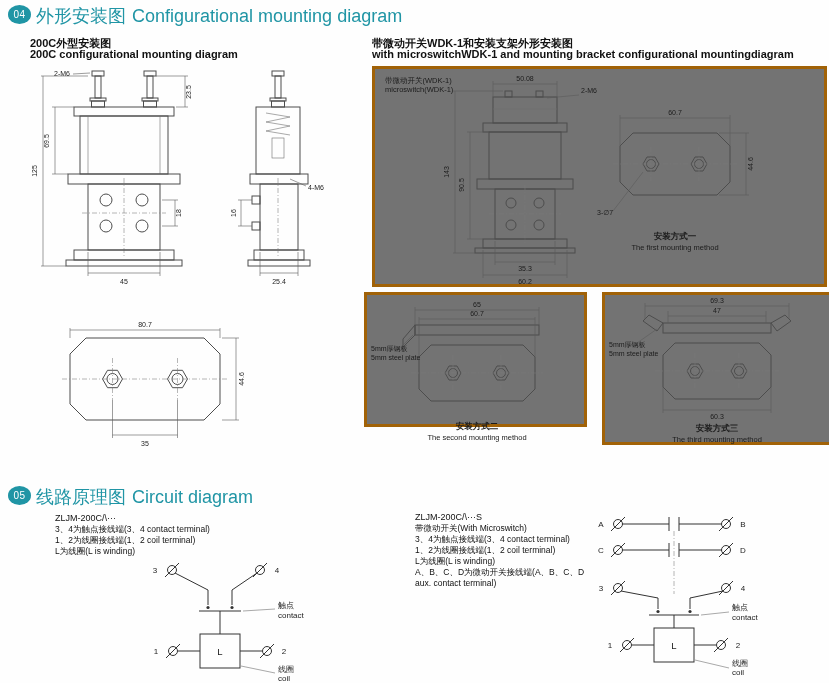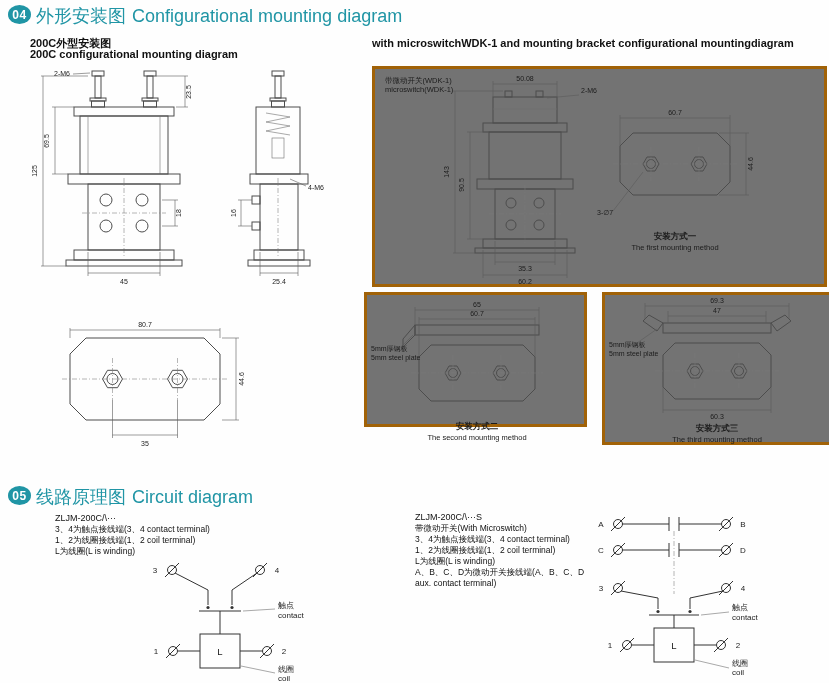--- a/index.html
+++ b/index.html
@@ -4,21 +4,21 @@
 <style>
   * { margin:0; padding:0; box-sizing:border-box; }
   html,body { width:829px; height:683px; }
   body {
     font-family:"Liberation Sans","DejaVu Sans",sans-serif;
     background:#ffffff; color:#1a1a1a; position:relative; overflow:hidden;
   }
   .page { position:absolute; inset:0; background:#fefefe; }
   .badge {
     position:absolute; width:23px; height:19px; background:#2095a5;
-    border-radius:50%; color:#fff; font-size:12px; font-weight:bold;
+    border-radius:50%; color:#fff; font-size:10px; font-weight:normal;
     display:flex; align-items:center; justify-content:center; letter-spacing:0.5px;
   }
   .sec-title { position:absolute; color:#2095a5; font-size:18px; white-space:nowrap; }
   .sec-title .zh { margin-right:6px; }
   .cap { position:absolute; font-size:11px; font-weight:bold; line-height:11px; color:#111; }
   .box { position:absolute; border:3px solid #a16207; background:#737373; }
   .box > svg { position:absolute; left:0; top:0; }
   svg.drw, svg.cir { position:absolute; }
   .ln   { fill:none; stroke:#4d4d4d; stroke-width:1; }
   .thin { fill:none; stroke:#6e6e6e; stroke-width:0.6; }
@@ -45,20 +45,21 @@
   <div class="sec-title" style="left:36px;top:4px">
     <span class="zh">外形安装图</span><span>Configurational mounting diagram</span>
   </div>
 
   <div class="cap" style="left:30px;top:38px">
     <div>200C外型安装图</div>
     <div>200C configurational mounting diagram</div>
   </div>
 
   <div class="cap" style="left:372px;top:38px">
+    <div>带微动开关WDK-1和安装支架外形安装图</div>
     <div>with microswitchWDK-1 and mounting bracket  configurational mountingdiagram</div>
   </div>
 
   <svg class="drw" style="left:28px;top:66px" width="314" height="254" viewBox="0 0 314 254">
     <g>
       <rect class="ln" x="67" y="10" width="6" height="22"></rect>
         <rect class="ln" x="64" y="5" width="12" height="5"></rect>
       <rect class="ln" x="62" y="32" width="16" height="3"></rect>
         <rect class="ln" x="63.5" y="35" width="13" height="6"></rect>
       <rect class="ln" x="119" y="10" width="6" height="22"></rect>

